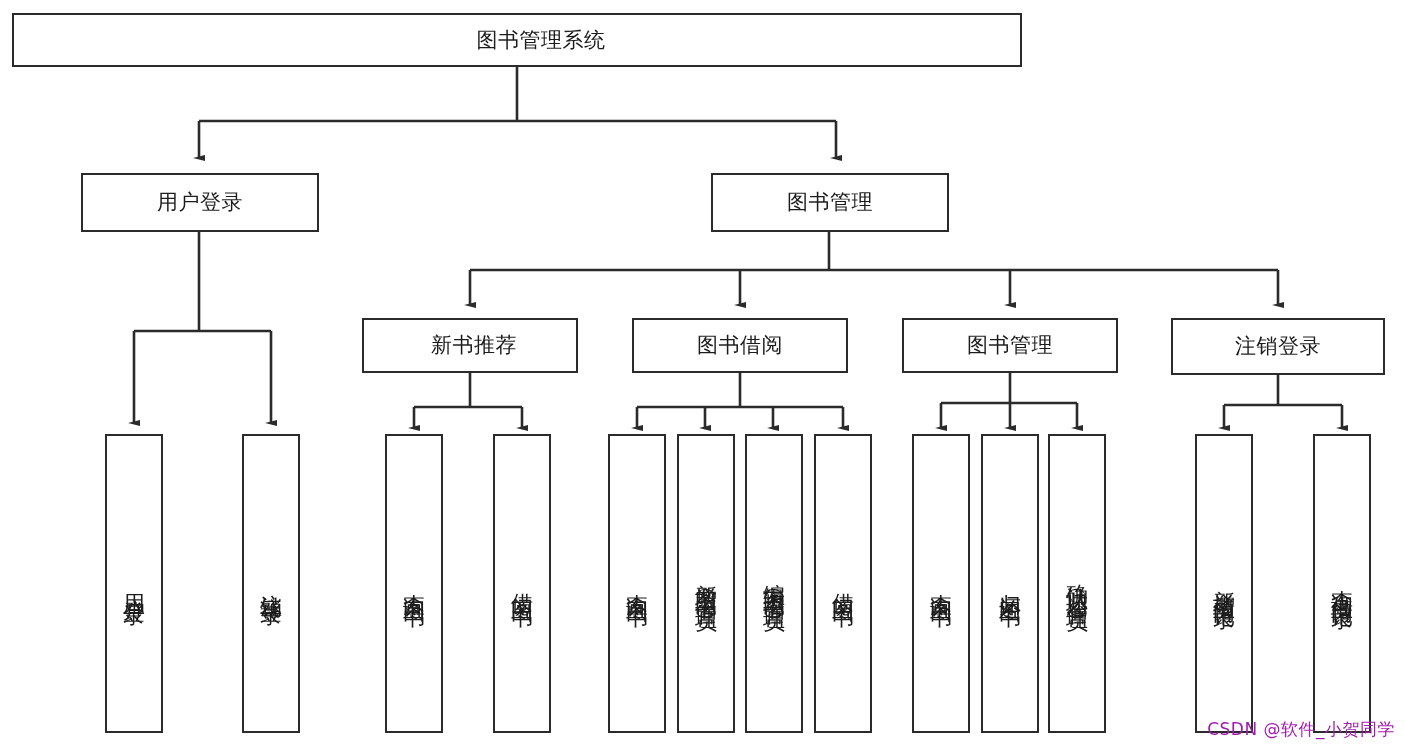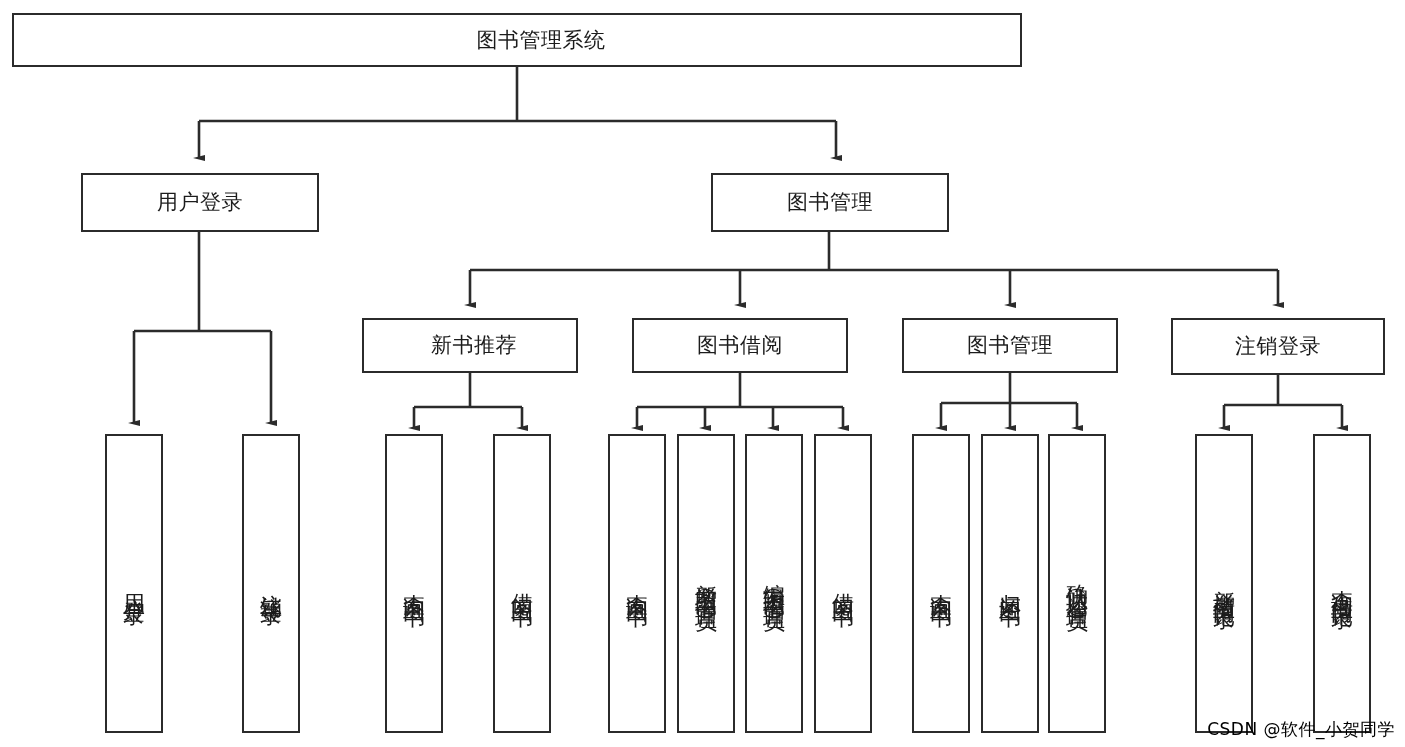--- a/index.html
+++ b/index.html
@@ -52,21 +52,21 @@
     line-height:1.0;
     white-space:normal;
     max-height:272px;
     text-align:center;
   }
   .watermark{
     position:absolute;
     right:10px;
     bottom:6px;
     font-size:17px;
-    color:#000000;
+    color:#a21caf;
     letter-spacing:0.5px;
     z-index:6;
     white-space:nowrap;
   }
 </style>
 </head>
 <body>
 
 <div id="canvas">
 

